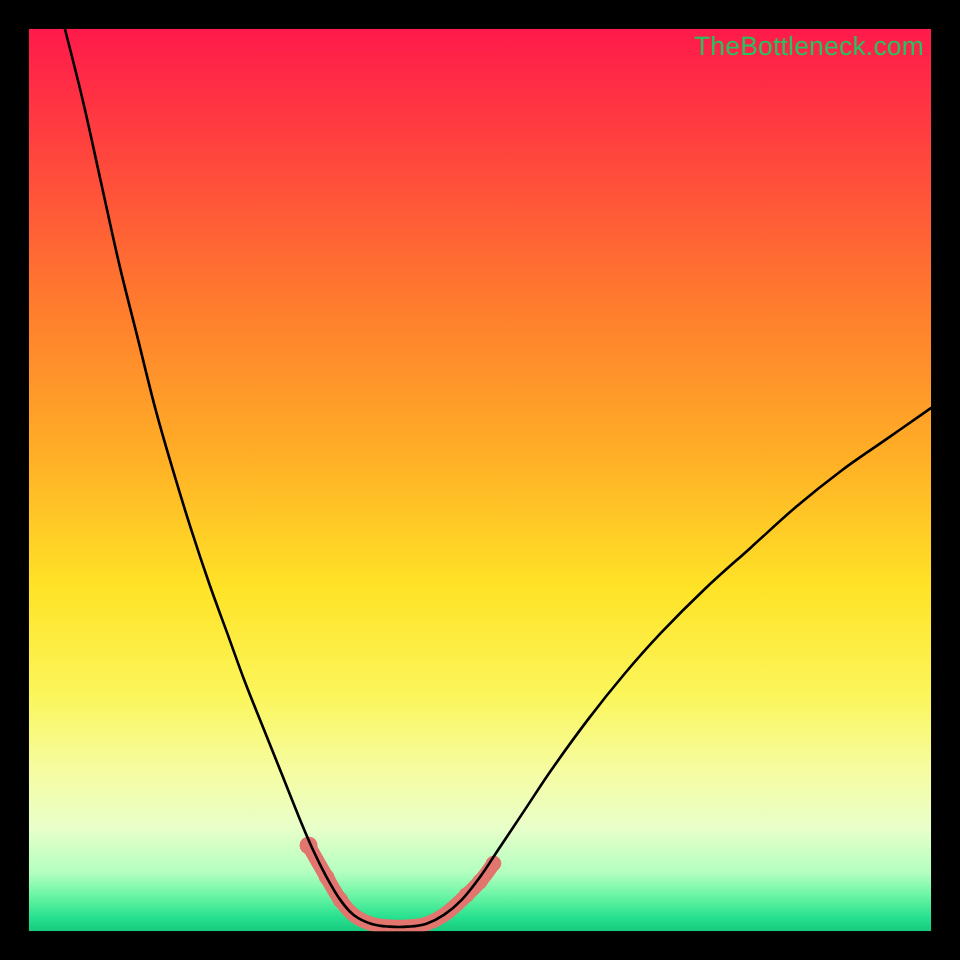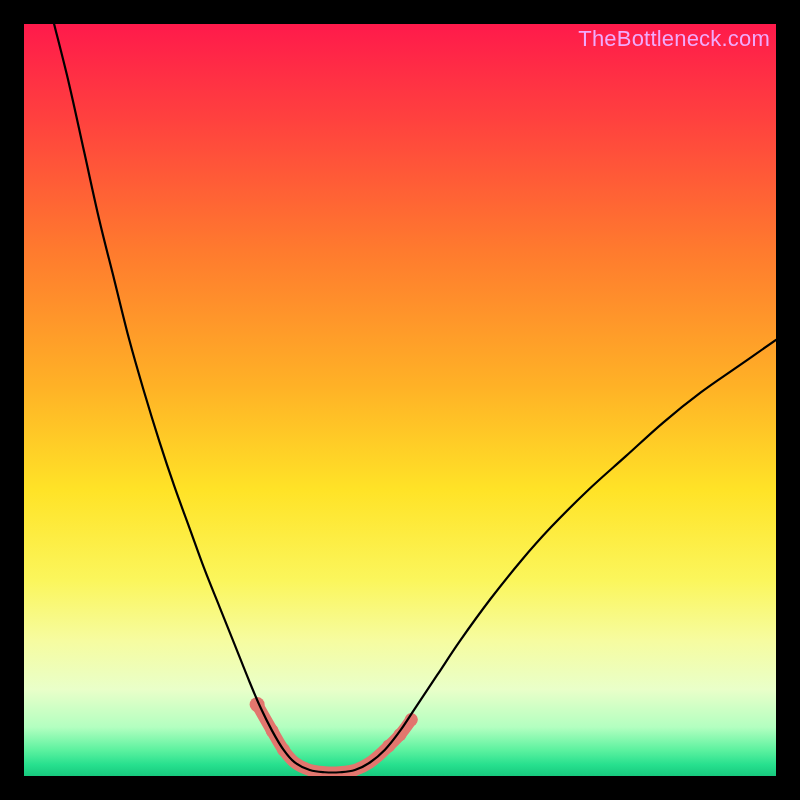--- a/index.html
+++ b/index.html
@@ -23,21 +23,21 @@
     position: absolute;
     left: 0;
     top: 0;
     width: 752px;
     height: 752px;
   }
   .watermark {
     position: absolute;
     top: 2px;
     right: 6px;
-    color: #f0abfc;
+    color: #22c55e;
     font-size: 22px;
     letter-spacing: 0.2px;
     font-weight: 400;
     user-select: none;
   }
   svg { display: block; }
 </style>
 </head>
 <body>
 

